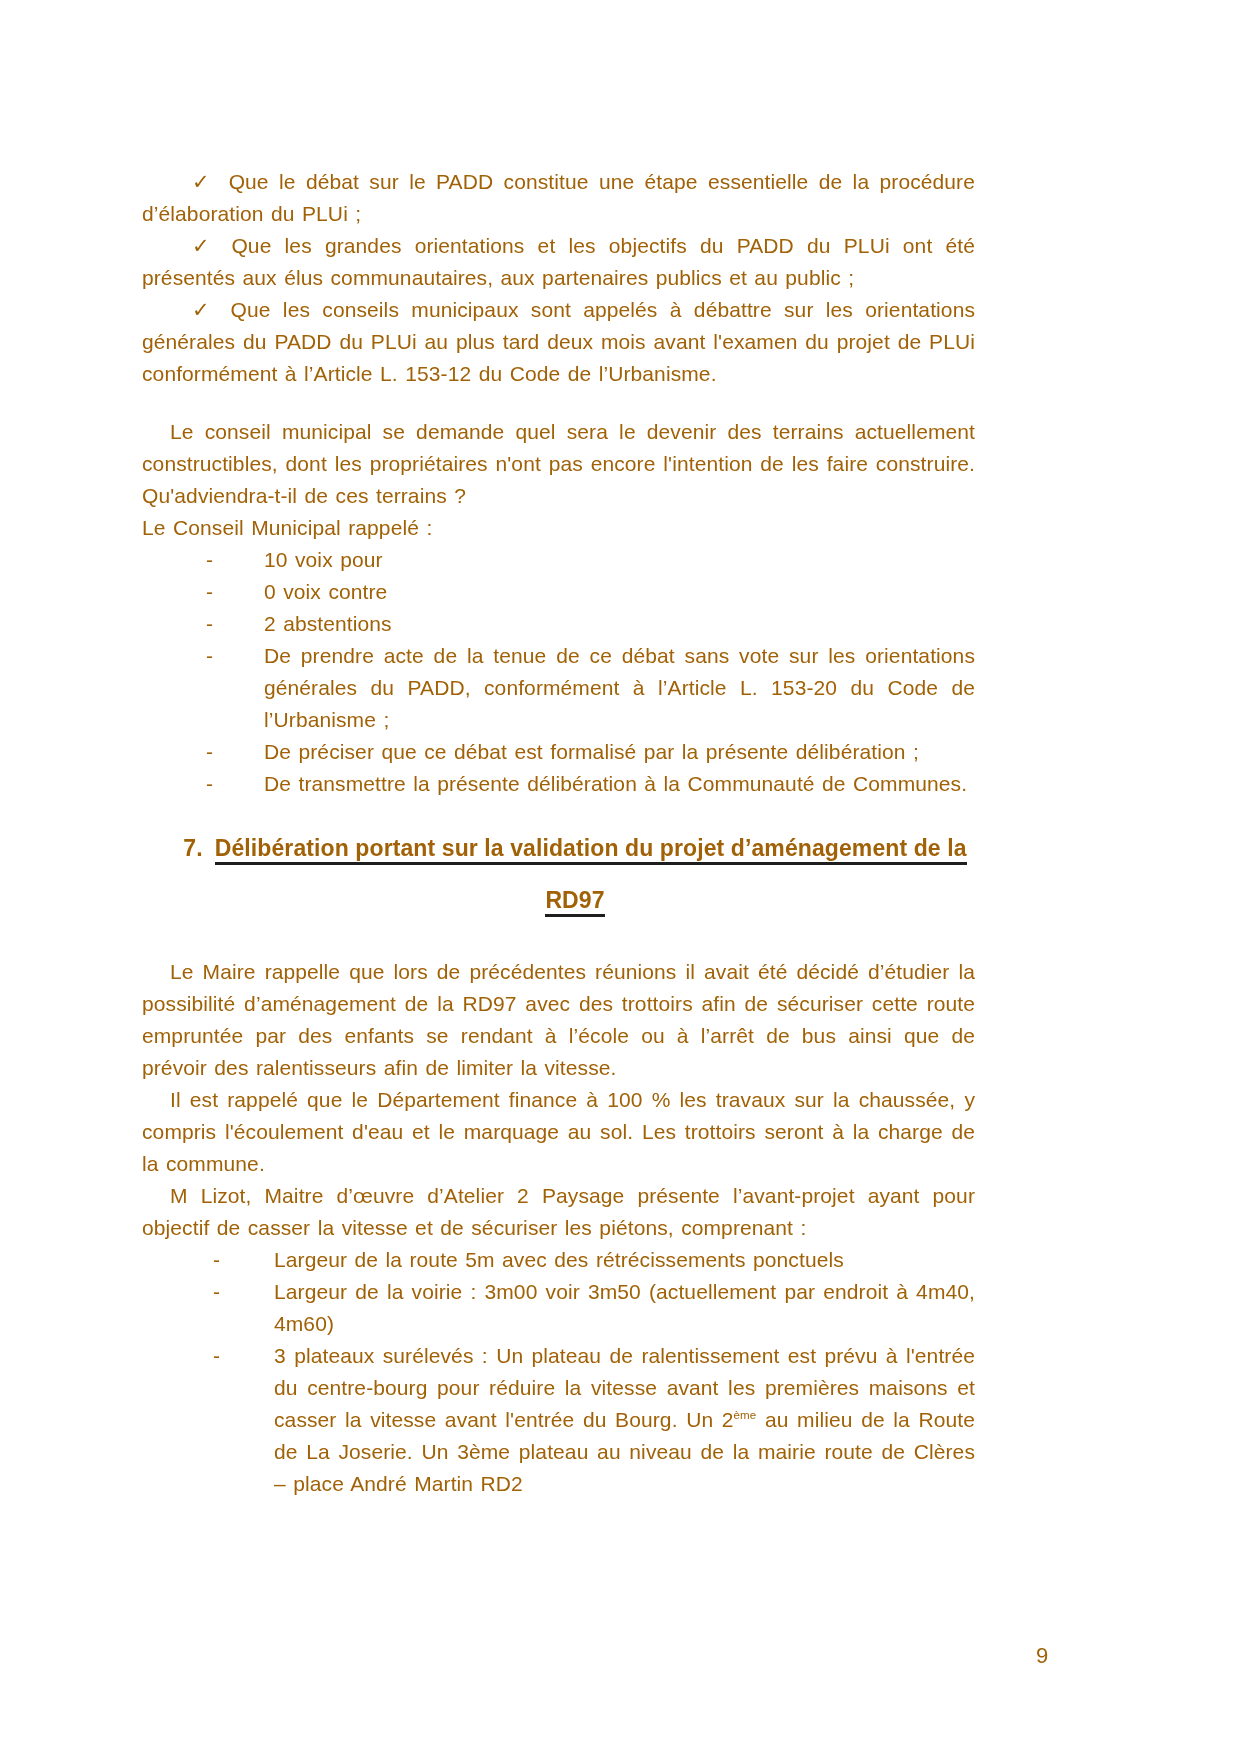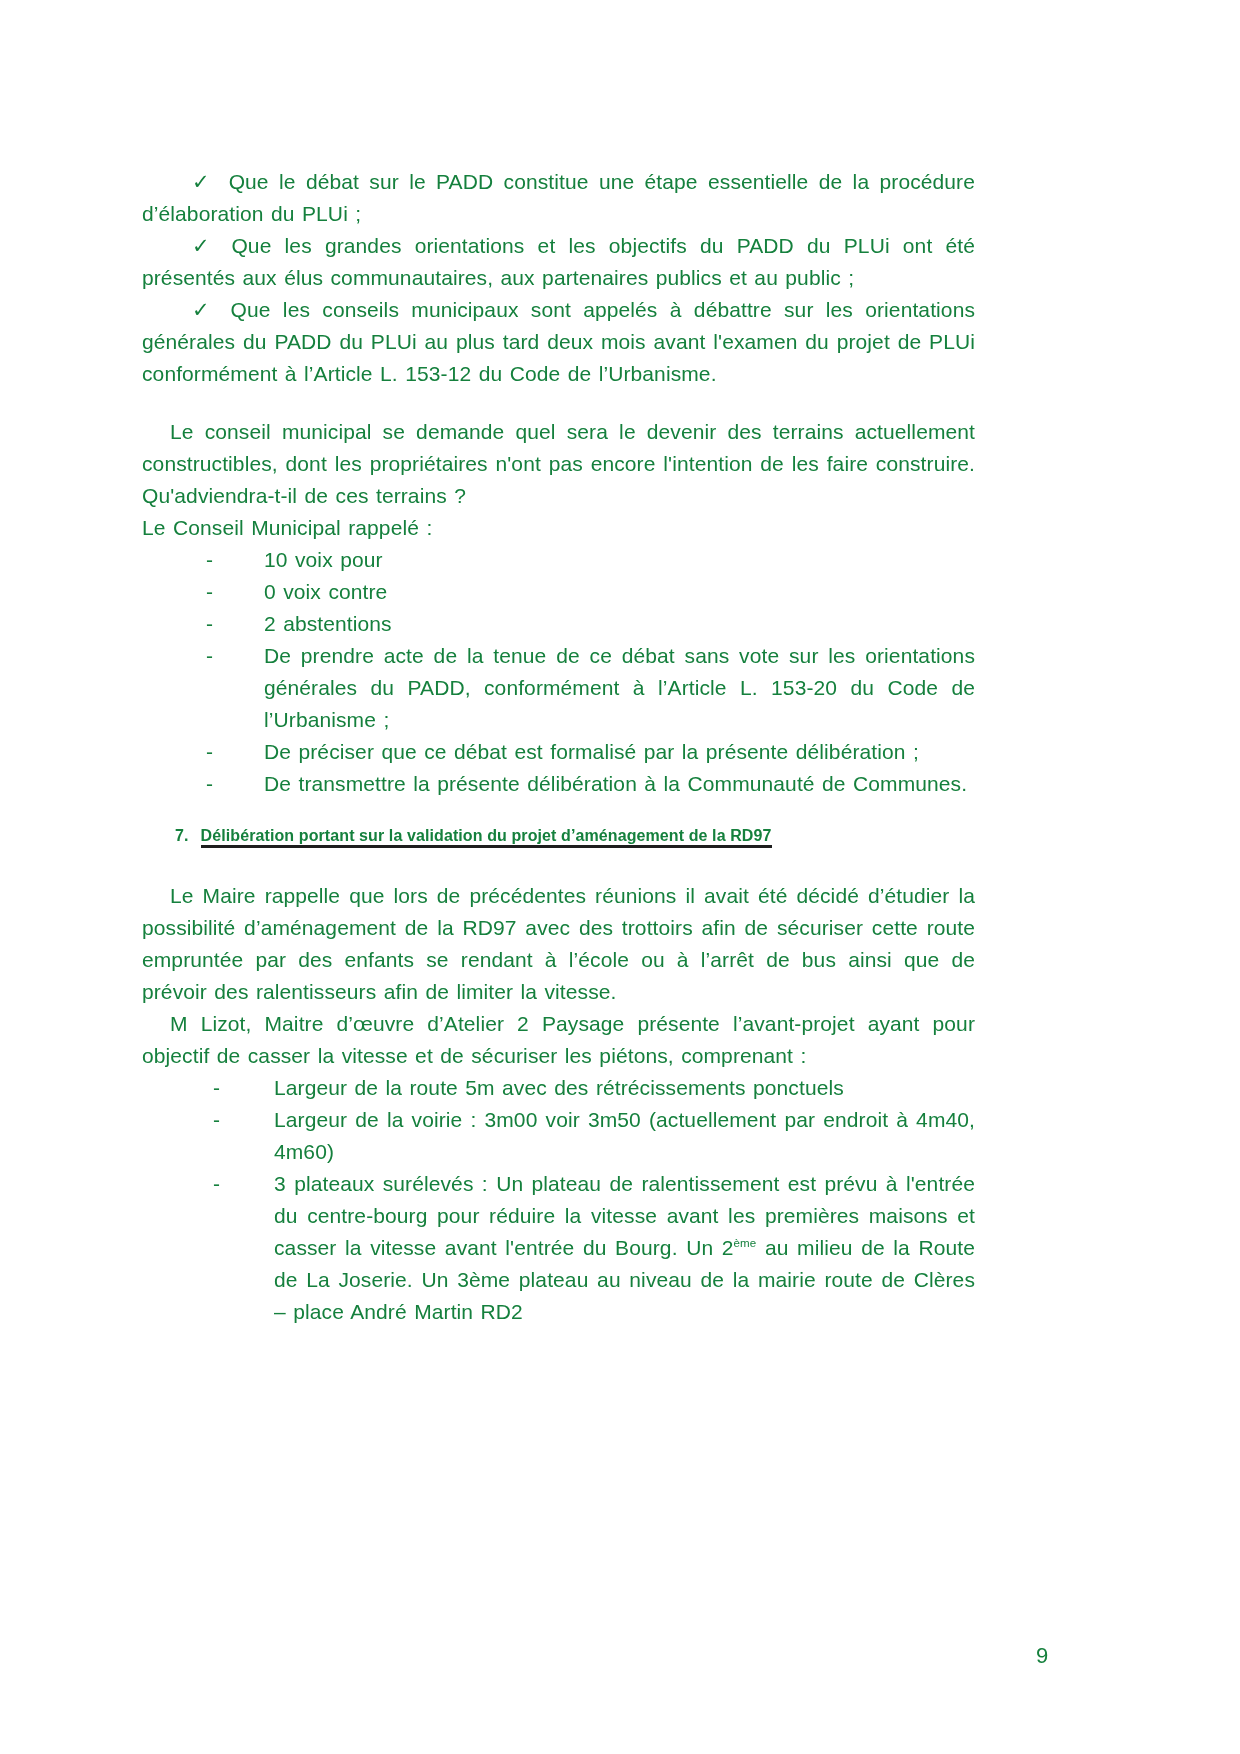--- a/index.html
+++ b/index.html
@@ -2,21 +2,21 @@
 <html lang="fr"><head>
 <meta charset="utf-8">
 <style>
   html, body { margin: 0; padding: 0; background: #ffffff; }
   .page {
     position: relative;
     width: 1240px;
     height: 1754px;
     background: #ffffff;
     font-family: "Liberation Sans", sans-serif;
-    color: #15803d;
+    color: #a16207;
     overflow: hidden;
   }
   .content {
     position: absolute;
     left: 142px;
     top: 166px;
     width: 833px;
     font-size: 21px;
     line-height: 32px;
     text-align: justify;
@@ -30,24 +30,24 @@
   .gap { margin-top: 26px; }
   .gap-sm { margin-top: 22px; }
   ul.dash-list { list-style: none; margin: 0; padding: 0 0 0 64px; }
   ul.dash-list li { display: flex; }
   ul.dash-list .dash { flex: 0 0 34px; }
   ul.dash-list .li-txt { flex: 1 1 auto; text-align: justify; margin-left: 24px; }
   ul.dash-list.rd97 { padding-left: 71px; }
   ul.dash-list.rd97 .dash { flex: 0 0 37px; }
   .heading {
     margin: 22px 0 30px 33px;
-    font-size: 16px;
-    line-height: 28px;
+    font-size: 23px;
+    line-height: 52px;
     font-weight: bold;
-    text-align: left;
+    text-align: center;
     word-spacing: 0;
   }
   .heading .h-num { margin-right: 12px; }
   .heading .h-title {
     border-bottom: 3px solid #1e1e1e;
     padding-bottom: 1px;
   }
   sup { font-size: 0.55em; vertical-align: super; line-height: 0; }
   .page-number {
     position: absolute;
@@ -107,20 +107,21 @@
         <span class="li-txt">De transmettre la présente délibération à la Communauté de Communes.</span>
       </li>
     </ul>
 
     <p class="heading">
       <span class="h-num">7.</span><span class="h-title">Délibération portant sur la validation du projet d’aménagement de la RD97</span>
     </p>
 
     <p class="indent">Le Maire rappelle que lors de précédentes réunions il avait été décidé d’étudier la possibilité d’aménagement de la RD97 avec des trottoirs afin de sécuriser cette route empruntée par des enfants se rendant à l’école ou à l’arrêt de bus ainsi que de prévoir des ralentisseurs afin de limiter la vitesse.</p>
 
+    <p class="indent">Il est rappelé que le Département finance à 100&nbsp;% les travaux sur la chaussée, y compris l'écoulement d'eau et le marquage au sol. Les trottoirs seront à la charge de la commune.</p>
     <p class="indent">M Lizot, Maitre d’œuvre d’Atelier 2 Paysage présente l’avant-projet ayant pour objectif de casser la vitesse et de sécuriser les piétons, comprenant :</p>
 
     <ul class="dash-list rd97">
       <li>
         <span class="dash">-</span>
         <span class="li-txt">Largeur de la route 5m avec des rétrécissements ponctuels</span>
       </li>
       <li>
         <span class="dash">-</span>
         <span class="li-txt">Largeur de la voirie : 3m00 voir 3m50 (actuellement par endroit à 4m40, 4m60)</span>

